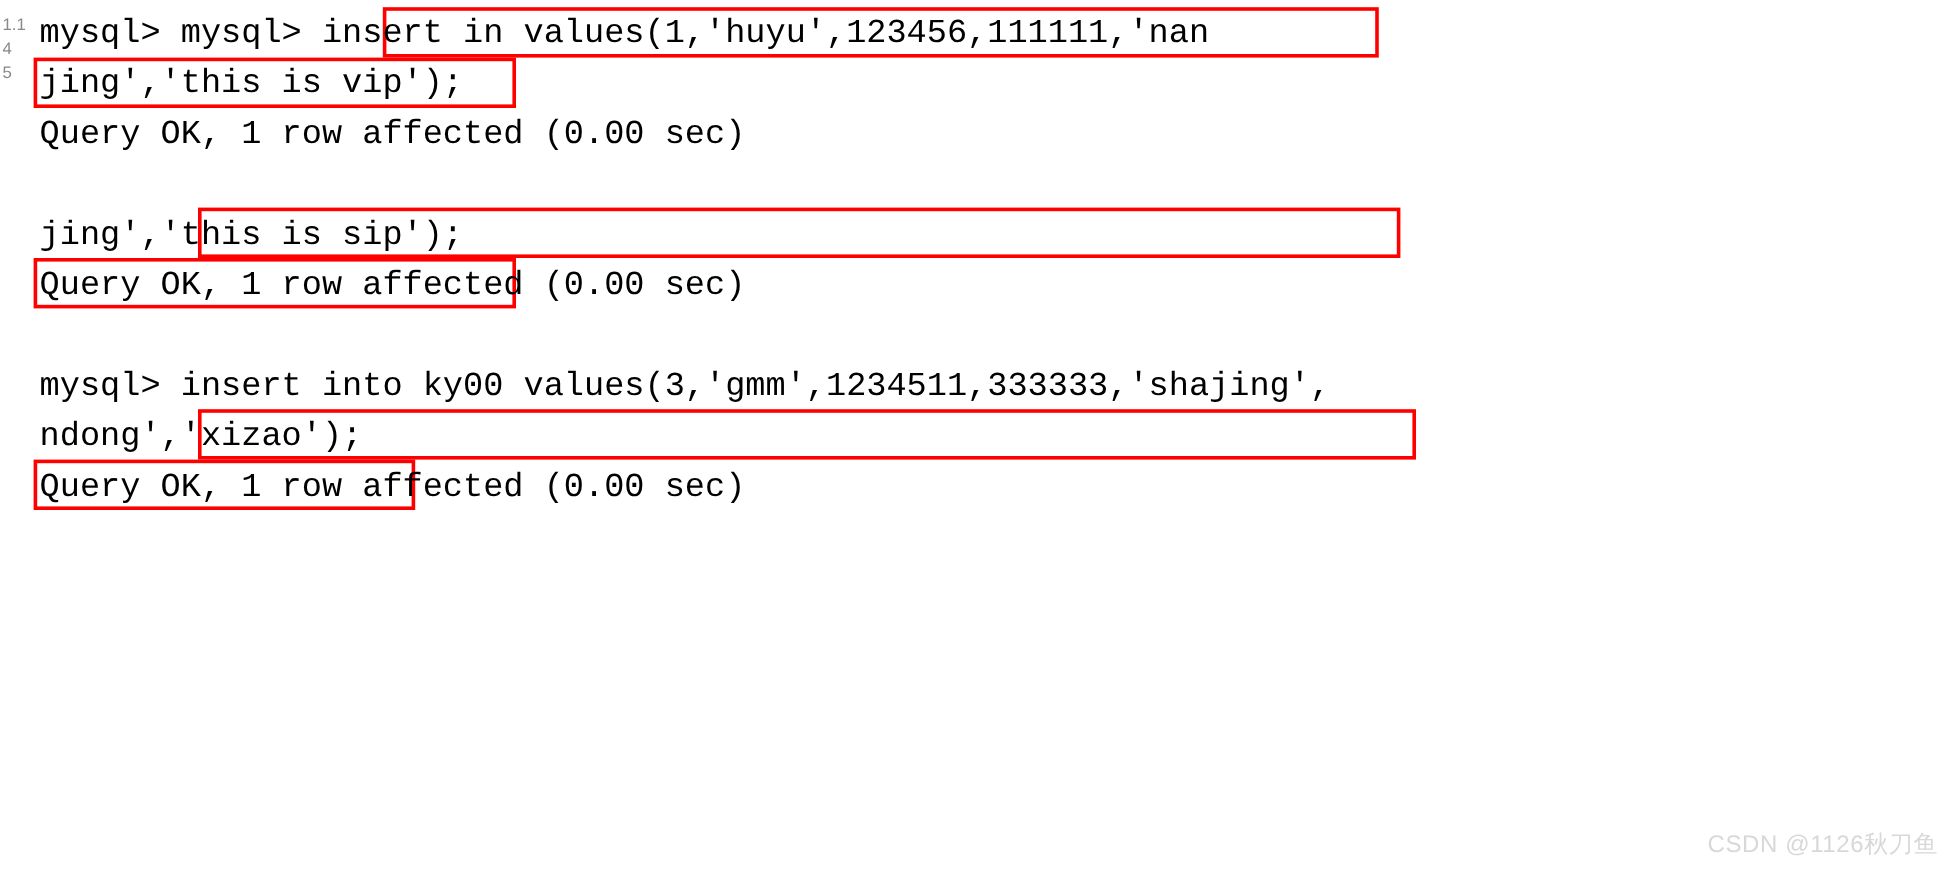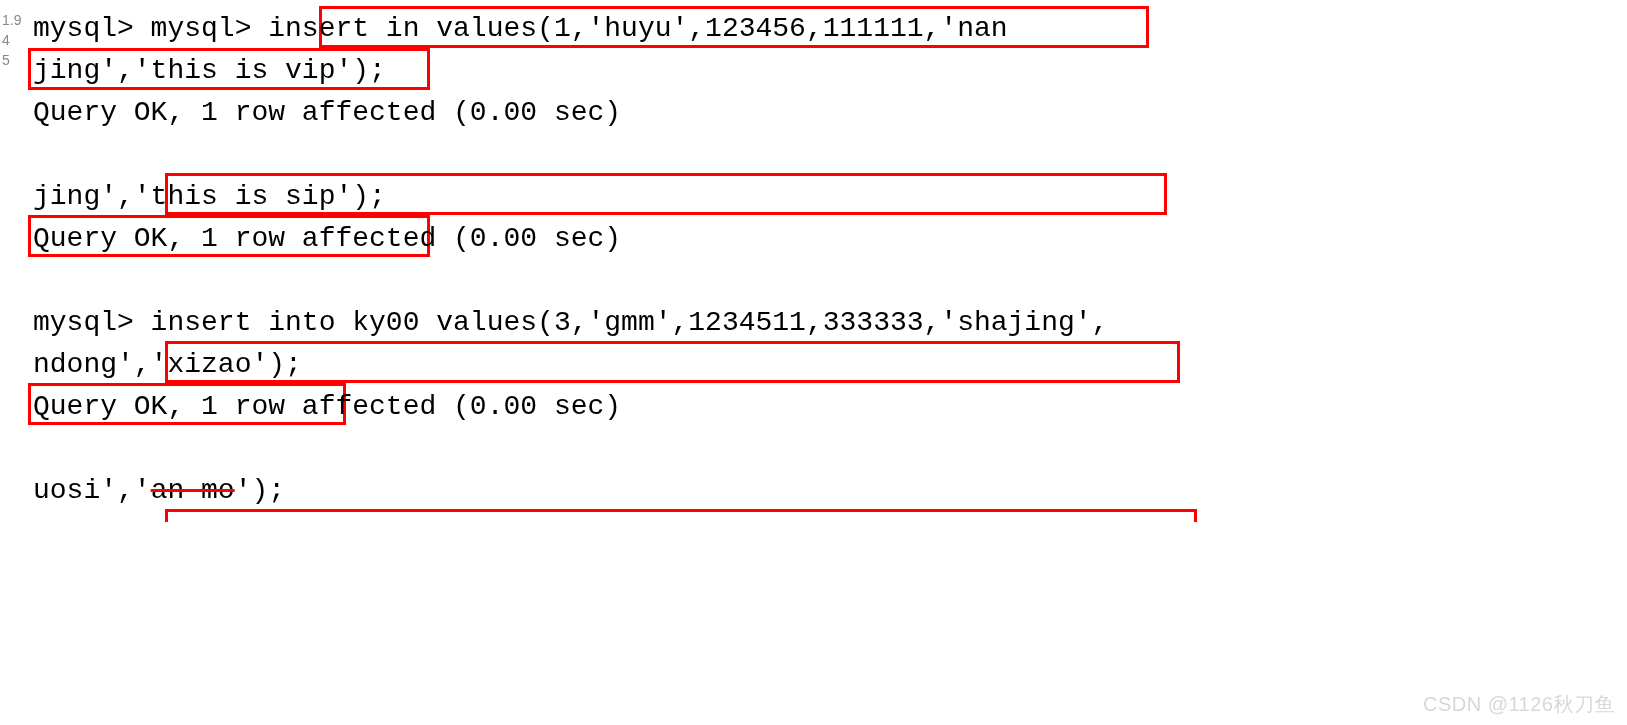--- a/index.html
+++ b/index.html
@@ -59,21 +59,21 @@
       font-family: Arial, sans-serif;
       font-size: 20px;
       color: #d8d8d8;
       letter-spacing: 0.5px;
     }
   </style>
 </head>
 <body>
 
 <div class="line-numbers">
-  <span class="ln">1.9</span>
+  <span class="ln">1.1</span>
   <span class="ln">4</span>
   <span class="ln">5</span>
 </div>
 
 <div class="terminal">
 
   <div class="highlight-box" style="left:286px; top:-2px; width:830px; height:42px;"></div>
   <div class="highlight-box" style="left:-5px; top:40px; width:402px; height:42px;"></div>
 
   <div class="highlight-box" style="left:132px; top:165px; width:1002px; height:42px;"></div>
@@ -91,17 +91,16 @@
 
   <span class="line">jing','this is sip');</span>
   <span class="line">Query OK, 1 row affected (0.00 sec)</span>
   <div class="blank"></div>
 
   <span class="line">mysql&gt; insert into ky00 values(3,'gmm',1234511,333333,'shajing',</span>
   <span class="line">ndong','xizao');</span>
   <span class="line">Query OK, 1 row affected (0.00 sec)</span>
   <div class="blank"></div>
 
-  <span class="line"><span>uosi','</span><span class="strike">an mo</span><span>');</span></span>
 
 </div>
 
 <div class="watermark">CSDN @1126秋刀鱼</div>
 
 </body></html>

